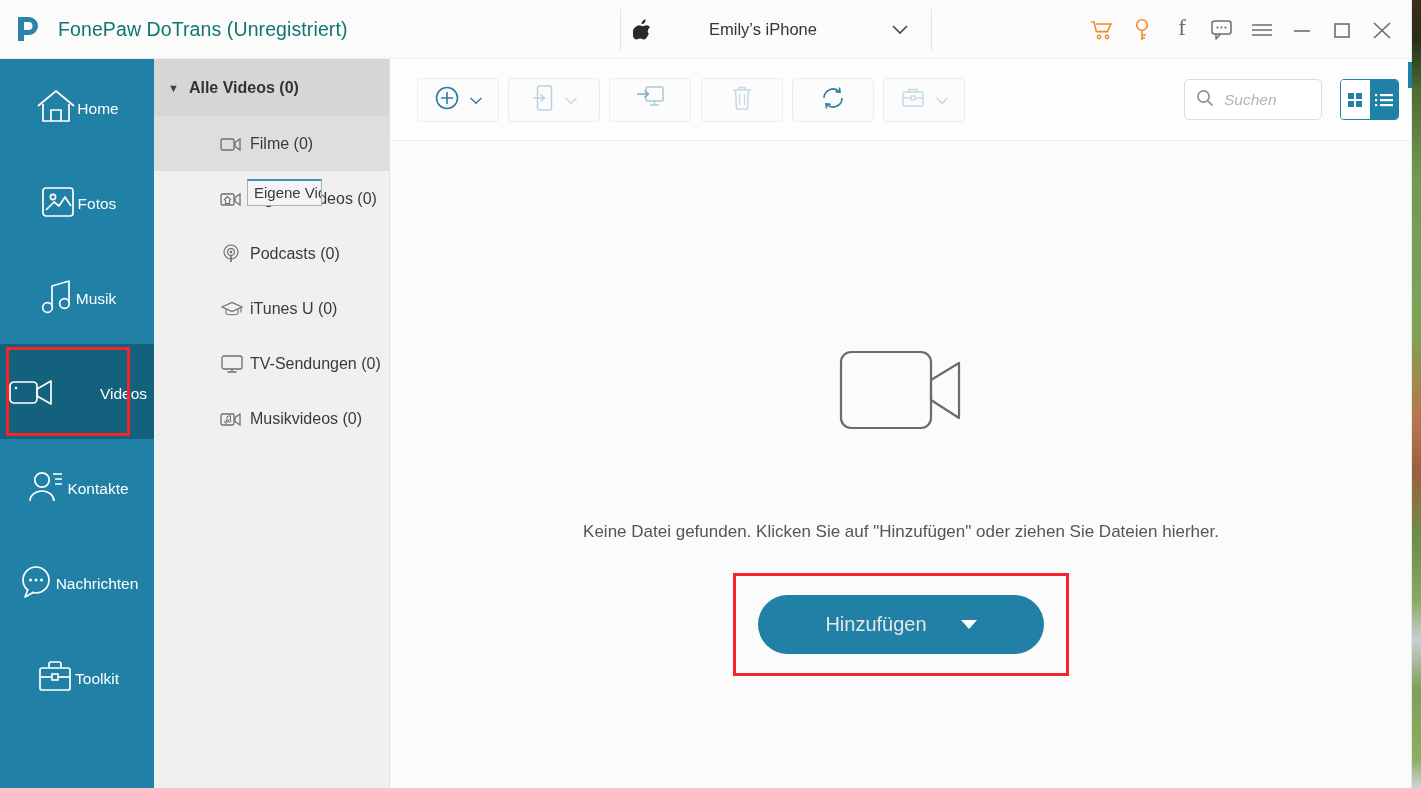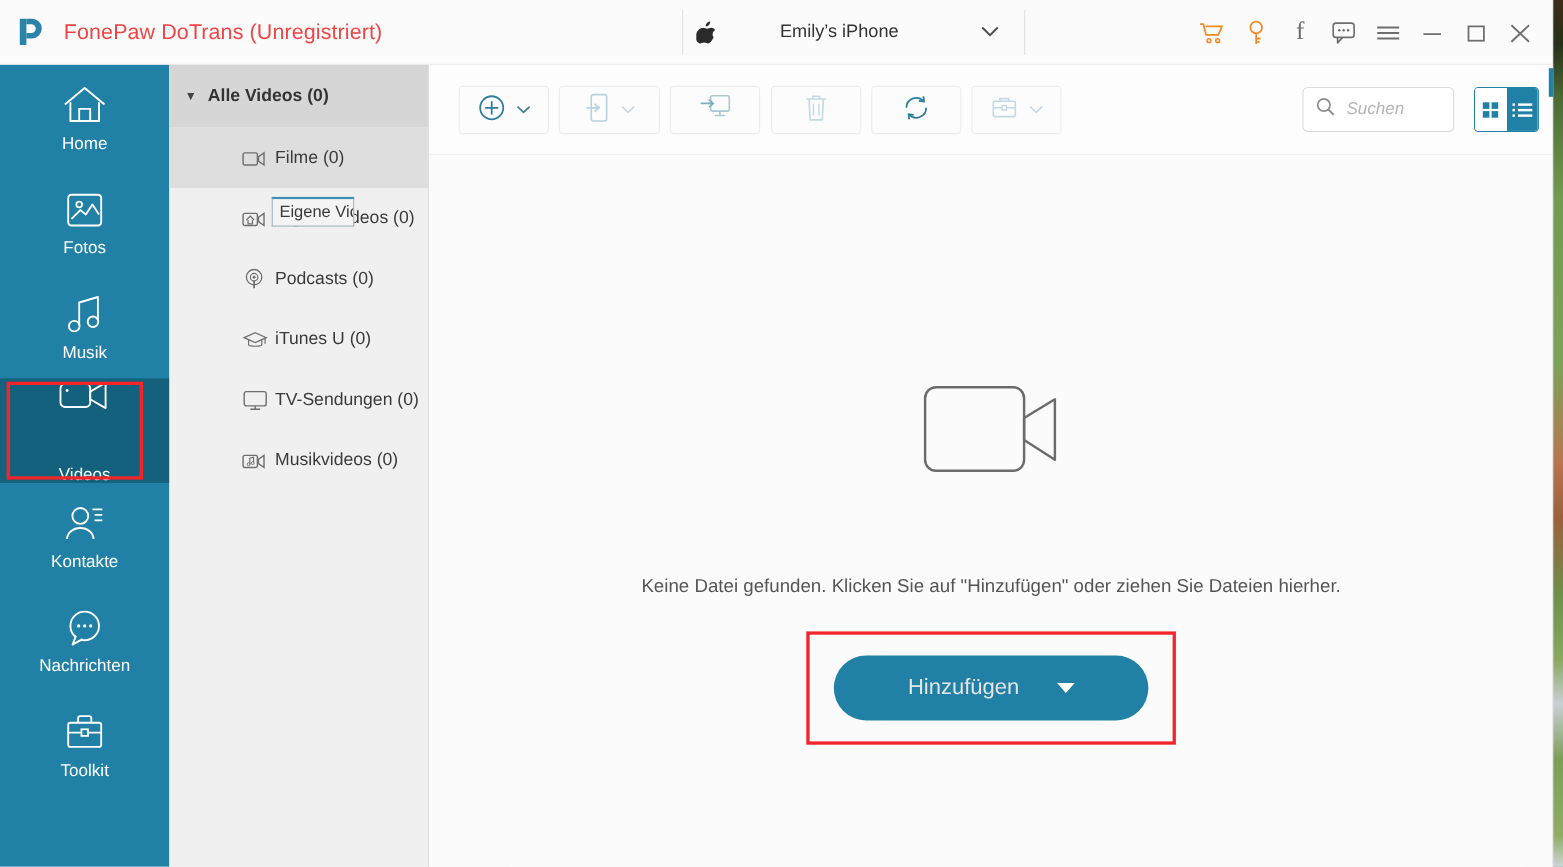--- a/index.html
+++ b/index.html
@@ -37,21 +37,21 @@
     height: 59px;
     background: #fbfbfb;
     border-bottom: 1px solid #ededed;
     display: flex; align-items: center;
   }
   .logo-wrap { display: flex; align-items: center; padding-left: 14px; }
   .logo-glyph { width: 30px; height: 30px; }
   .app-title {
     margin-left: 14px;
     font-size: 19.5px;
-    color: #ef4444;
+    color: #0f766e;
     letter-spacing: .1px;
     white-space: nowrap;
   }
 
   #device-picker {
     position: absolute; left: 620px; top: 9px;
     width: 312px; height: 41px;
     display: flex; align-items: center;
     border-left: 1px solid #e2e2e2;
     border-right: 1px solid #e2e2e2;
@@ -78,21 +78,21 @@
 
   
   #leftnav {
     position: absolute; left: 0; top: 59px;
     width: 154px; height: 729px;
     background: #2180a5;
   }
   .nav-item {
     position: relative;
     height: 95px;
-    display: flex; flex-direction: column;
+    display: flex; flex-direction: row;
     align-items: center; justify-content: center;
     color: #fff; cursor: pointer;
   }
   .nav-item .nav-ico { height: 44px; display:flex; align-items:center; }
   .nav-item .nav-label { font-size: 15.5px; margin-top: 4px; }
   .nav-item.active { background: #14617e; gap: 43px; }
   .nav-item.highlight::after {
     content: ""; position: absolute;
     left: 6px; top: 3px; right: 24px; bottom: 3px;
     border: 3px solid #f4252a;

